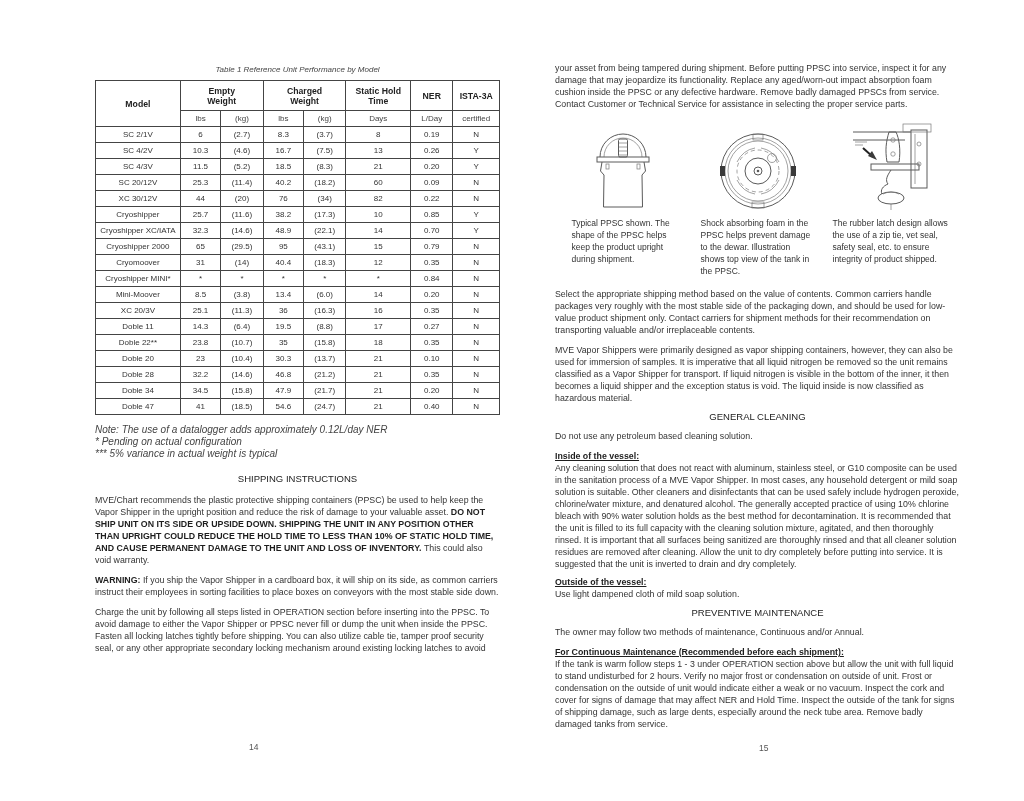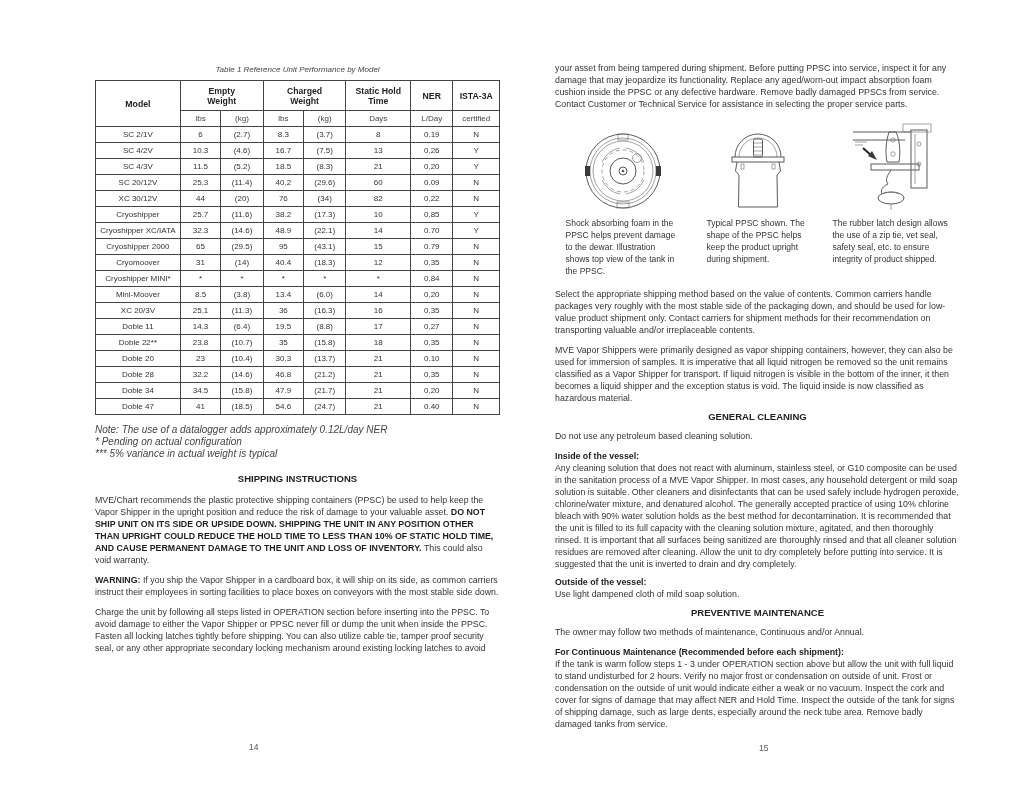--- a/index.html
+++ b/index.html
@@ -23,25 +23,25 @@
   }
   table.ref-table thead tr.grp th { font-size:8.7px; font-weight:bold; height:29px; color:#222; }
   table.ref-table thead tr.sub th { font-size:8px; font-weight:normal; height:15px; color:#444; }
   table.ref-table tbody td { font-size:8px; height:15px; color:#333; }
   .hw { width:48px; margin:0 auto; line-height:1.15; }
   .hw-static { width:50px; margin:0 auto; line-height:1.15; }
 
   .notes { margin-top:9px; }
   .note-line { font-style:italic; font-size:10px; line-height:12px; color:#444; }
 
-  .section-heading { font-size:9.5px; font-weight:bold; text-align:center; color:#222; margin:13px 0 0; }
+  .section-heading { font-size:9.5px; font-weight:normal; text-align:center; color:#222; margin:13px 0 0; }
 
   .para { font-size:8.8px; line-height:12px; margin:8px 0 0; color:#333; }
   .para strong { color:#1e1e1e; }
-  .lead-label { display:block; font-weight:bold; color:#1e1e1e; }
+  .lead-label { display:block; font-weight:bold; color:#1e1e1e;text-decoration:underline; }
 
   .fig-row { display:flex; margin-top:12px; }
   .fig-col { width:135px; }
   .fig { height:88px; display:flex; align-items:flex-end; justify-content:center; }
   .cap { font-size:8.5px; line-height:12px; margin:7px auto 0; color:#333; }
   .cap1 { width:102px; }
   .cap2 { width:114px; }
   .cap3 { width:120px; }
 
   .page-num { position:absolute; font-size:8.5px; color:#555; }
@@ -124,21 +124,21 @@
           <td>(8.3)</td>
           <td>21</td>
           <td>0.20</td>
           <td>Y</td>
         </tr>
         <tr>
           <td>SC 20/12V</td>
           <td>25.3</td>
           <td>(11.4)</td>
           <td>40.2</td>
-          <td>(29.6)</td>
+          <td>(18.2)</td>
           <td>60</td>
           <td>0.09</td>
           <td>N</td>
         </tr>
         <tr>
           <td>XC 30/12V</td>
           <td>44</td>
           <td>(20)</td>
           <td>76</td>
           <td>(34)</td>
@@ -292,55 +292,55 @@
   <p class="para"><strong>WARNING:</strong><span> If you ship the Vapor Shipper in a cardboard box, it will ship on its side, as common carriers instruct their employees in sorting facilities to place boxes on conveyors with the most stable side down.</span></p>
 
   <p class="para">Charge the unit by following all steps listed in OPERATION section before inserting into the PPSC. To avoid damage to either the Vapor Shipper or PPSC never fill or dump the unit when inside the PPSC. Fasten all locking latches tightly before shipping. You can also utilize cable tie, tamper proof security seal, or any other appropriate secondary locking mechanism around existing locking latches to avoid</p>
 </div>
 
 <div class="page" id="right-page">
 
   <p class="para" style="margin-top:0">your asset from being tampered during shipment. Before putting PPSC into service, inspect it for any damage that may jeopardize its functionality. Replace any aged/worn-out impact absorption foam cushion inside the PPSC or any defective hardware. Remove badly damaged PPSCs from service. Contact Customer or Technical Service for assistance in selecting the proper service parts.</p>
 
   <div class="fig-row">
+    <div class="fig-col">
+      <div class="fig">
+        <svg width="56" height="80" viewBox="0 0 56 80">
+          <path class="ln" d="M5,27 A23,23 0 0 1 51,27"></path>
+          <path class="thin" d="M9,27 A19,19 0 0 1 47,27"></path>
+          <rect class="ln" x="2" y="27" width="52" height="5"></rect>
+          <rect class="ln" x="23.5" y="9" width="9" height="18" rx="1.5"></rect>
+          <path class="thin" d="M24,13 H32.5 M24,17 H32.5 M24,21 H32.5 M24,25 H32.5"></path>
+          <path class="ln" d="M7,32 L5.5,41 L9,45 L8.5,77 L47.5,77 L47,45 L50.5,41 L49,32"></path>
+          <rect class="thin" x="11" y="34" width="3" height="5"></rect>
+          <rect class="thin" x="42" y="34" width="3" height="5"></rect>
+        </svg>
+      </div>
+      <div class="cap cap1">Typical PPSC shown. The shape of the PPSC helps keep the product upright during shipment.</div>
+    </div>
+
     <div class="fig-col">
       <div class="fig">
         <svg width="78" height="78" viewBox="0 0 78 78">
           <circle class="ln" cx="39" cy="39" r="37"></circle>
           <circle class="thin" cx="39" cy="39" r="33"></circle>
           <circle class="thin" cx="39" cy="39" r="30"></circle>
           <circle class="thin" cx="39" cy="39" r="21" stroke-dasharray="4,3"></circle>
           <circle class="ln" cx="39" cy="39" r="13"></circle>
           <circle class="ln" cx="39" cy="39" r="4"></circle>
           <circle cx="39" cy="39" r="1.3" fill="#5a5a5a"></circle>
           <path class="thin" d="M18,30 Q24,18 36,16 M60,30 Q54,18 42,16 M18,48 Q24,60 36,62 M60,48 Q54,60 42,62"></path>
           <circle class="thin" cx="53" cy="26" r="4.5"></circle>
           <rect class="thin" x="34" y="2" width="10" height="6"></rect>
           <rect class="dark" x="1" y="34" width="5" height="10"></rect>
           <rect class="dark" x="72" y="34" width="5" height="10"></rect>
           <rect class="thin" x="33" y="70" width="12" height="6"></rect>
         </svg>
       </div>
       <div class="cap cap2">Shock absorbing foam in the PPSC helps prevent damage to the dewar. Illustration shows top view of the tank in the PPSC.</div>
-    </div>
-
-    <div class="fig-col">
-      <div class="fig">
-        <svg width="56" height="80" viewBox="0 0 56 80">
-          <path class="ln" d="M5,27 A23,23 0 0 1 51,27"></path>
-          <path class="thin" d="M9,27 A19,19 0 0 1 47,27"></path>
-          <rect class="ln" x="2" y="27" width="52" height="5"></rect>
-          <rect class="ln" x="23.5" y="9" width="9" height="18" rx="1.5"></rect>
-          <path class="thin" d="M24,13 H32.5 M24,17 H32.5 M24,21 H32.5 M24,25 H32.5"></path>
-          <path class="ln" d="M7,32 L5.5,41 L9,45 L8.5,77 L47.5,77 L47,45 L50.5,41 L49,32"></path>
-          <rect class="thin" x="11" y="34" width="3" height="5"></rect>
-          <rect class="thin" x="42" y="34" width="3" height="5"></rect>
-        </svg>
-      </div>
-      <div class="cap cap1">Typical PPSC shown. The shape of the PPSC helps keep the product upright during shipment.</div>
     </div>
 
     <div class="fig-col">
       <div class="fig">
         <svg width="80" height="88" viewBox="0 0 80 88">
           <path class="ln" d="M0,10 H58 M0,18 H52"></path>
           <rect class="ln" x="58" y="8" width="16" height="58"></rect>
           <path class="thin" d="M62,12 V62"></path>
           <rect class="thin" x="50" y="2" width="28" height="8"></rect>
           <path class="ln" d="M36,10 C33,20 32,28 34,40 L46,40 C48,28 46,16 43,10 Z"></path>

